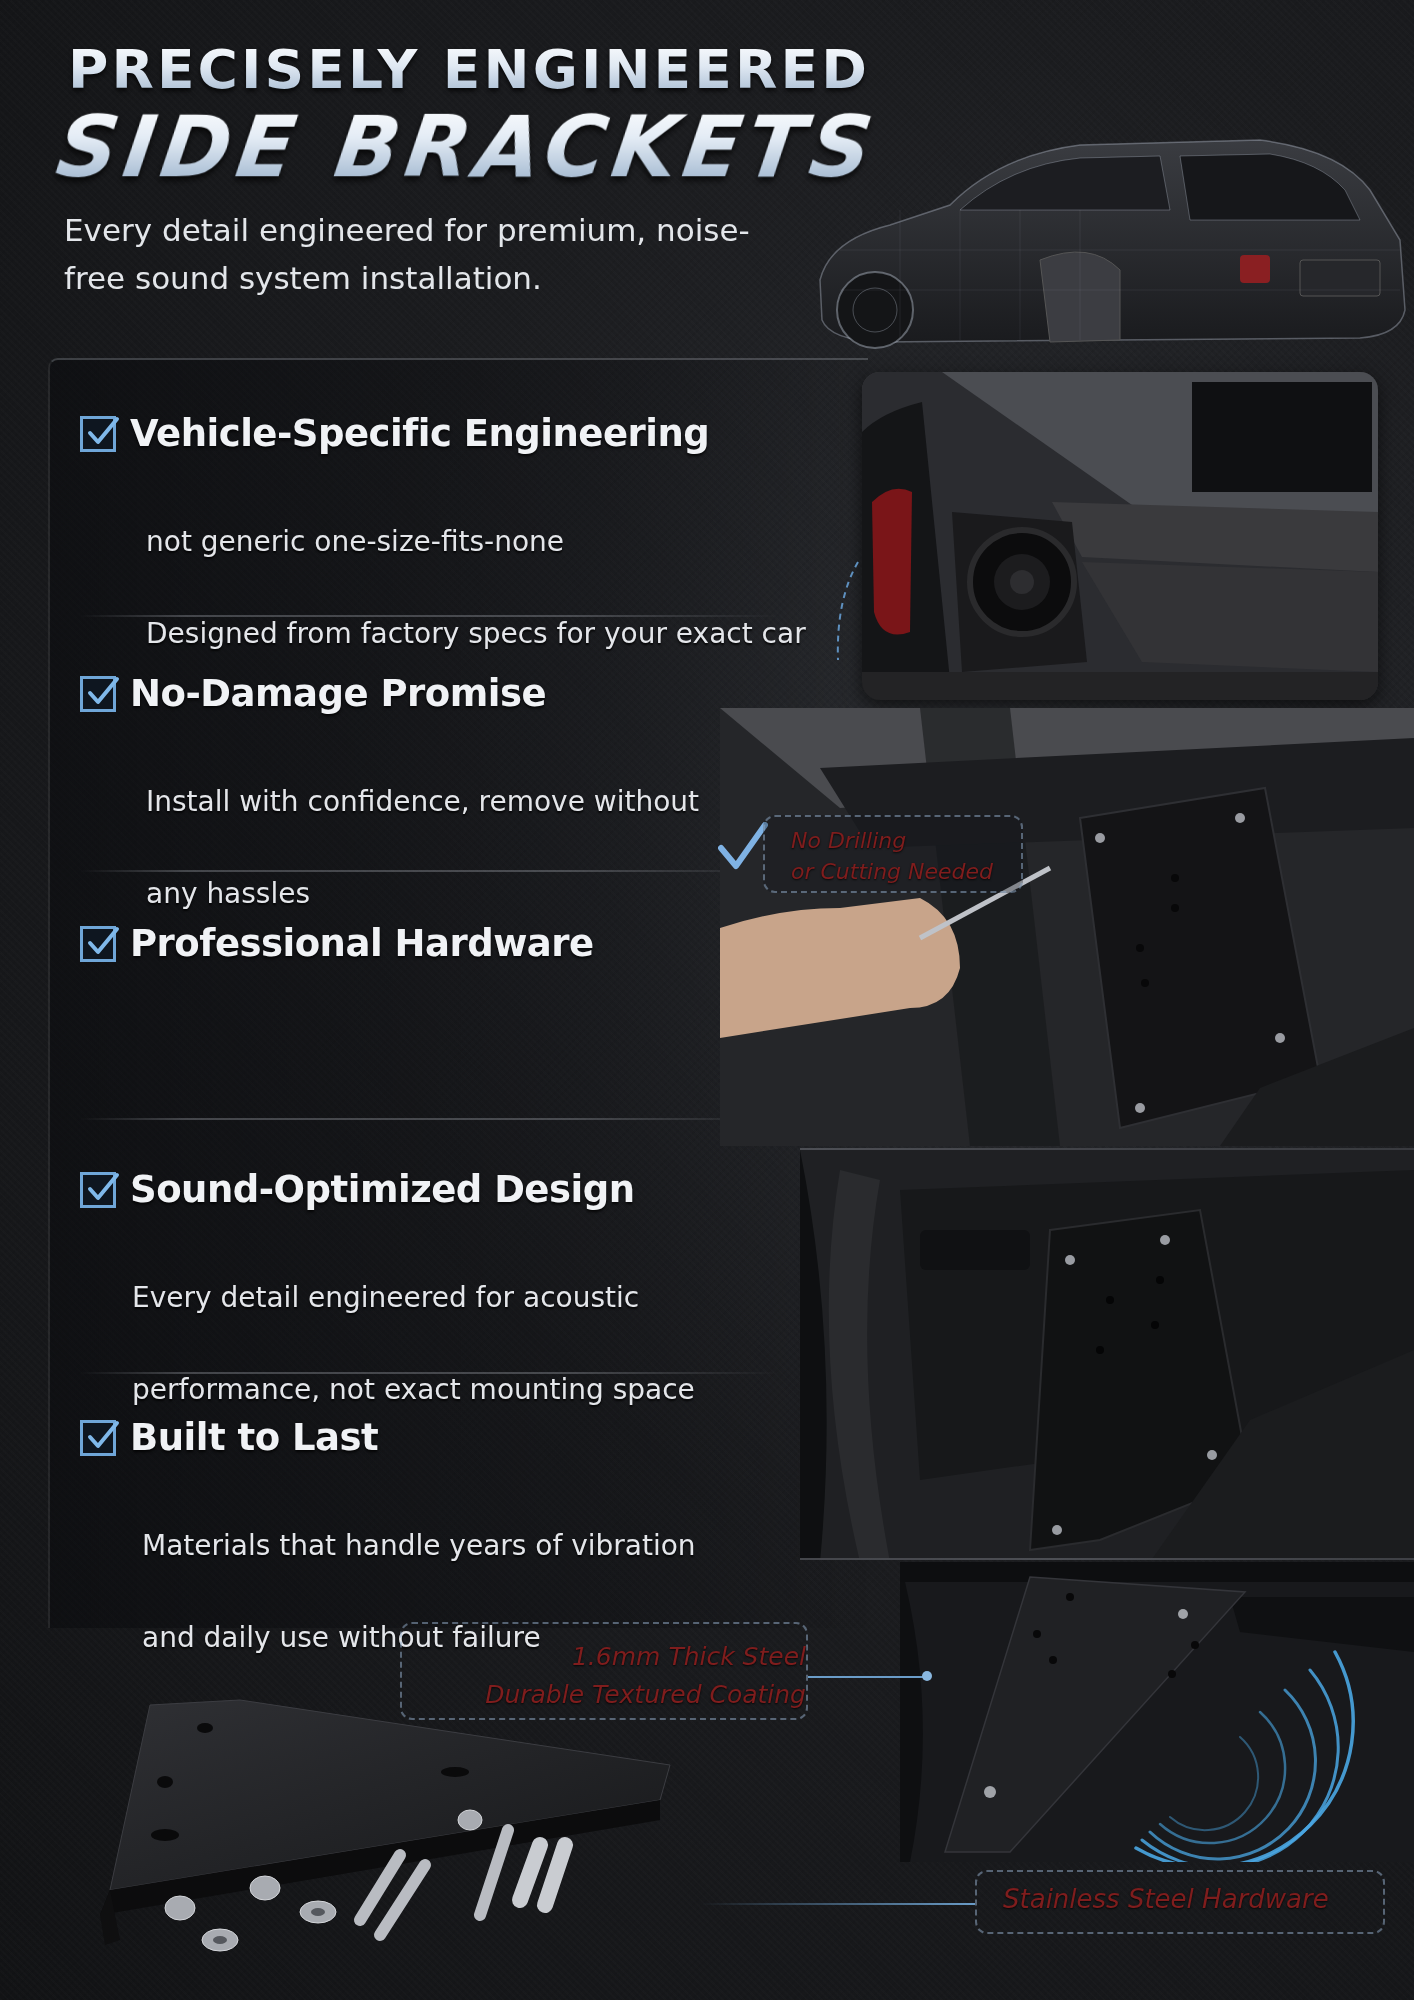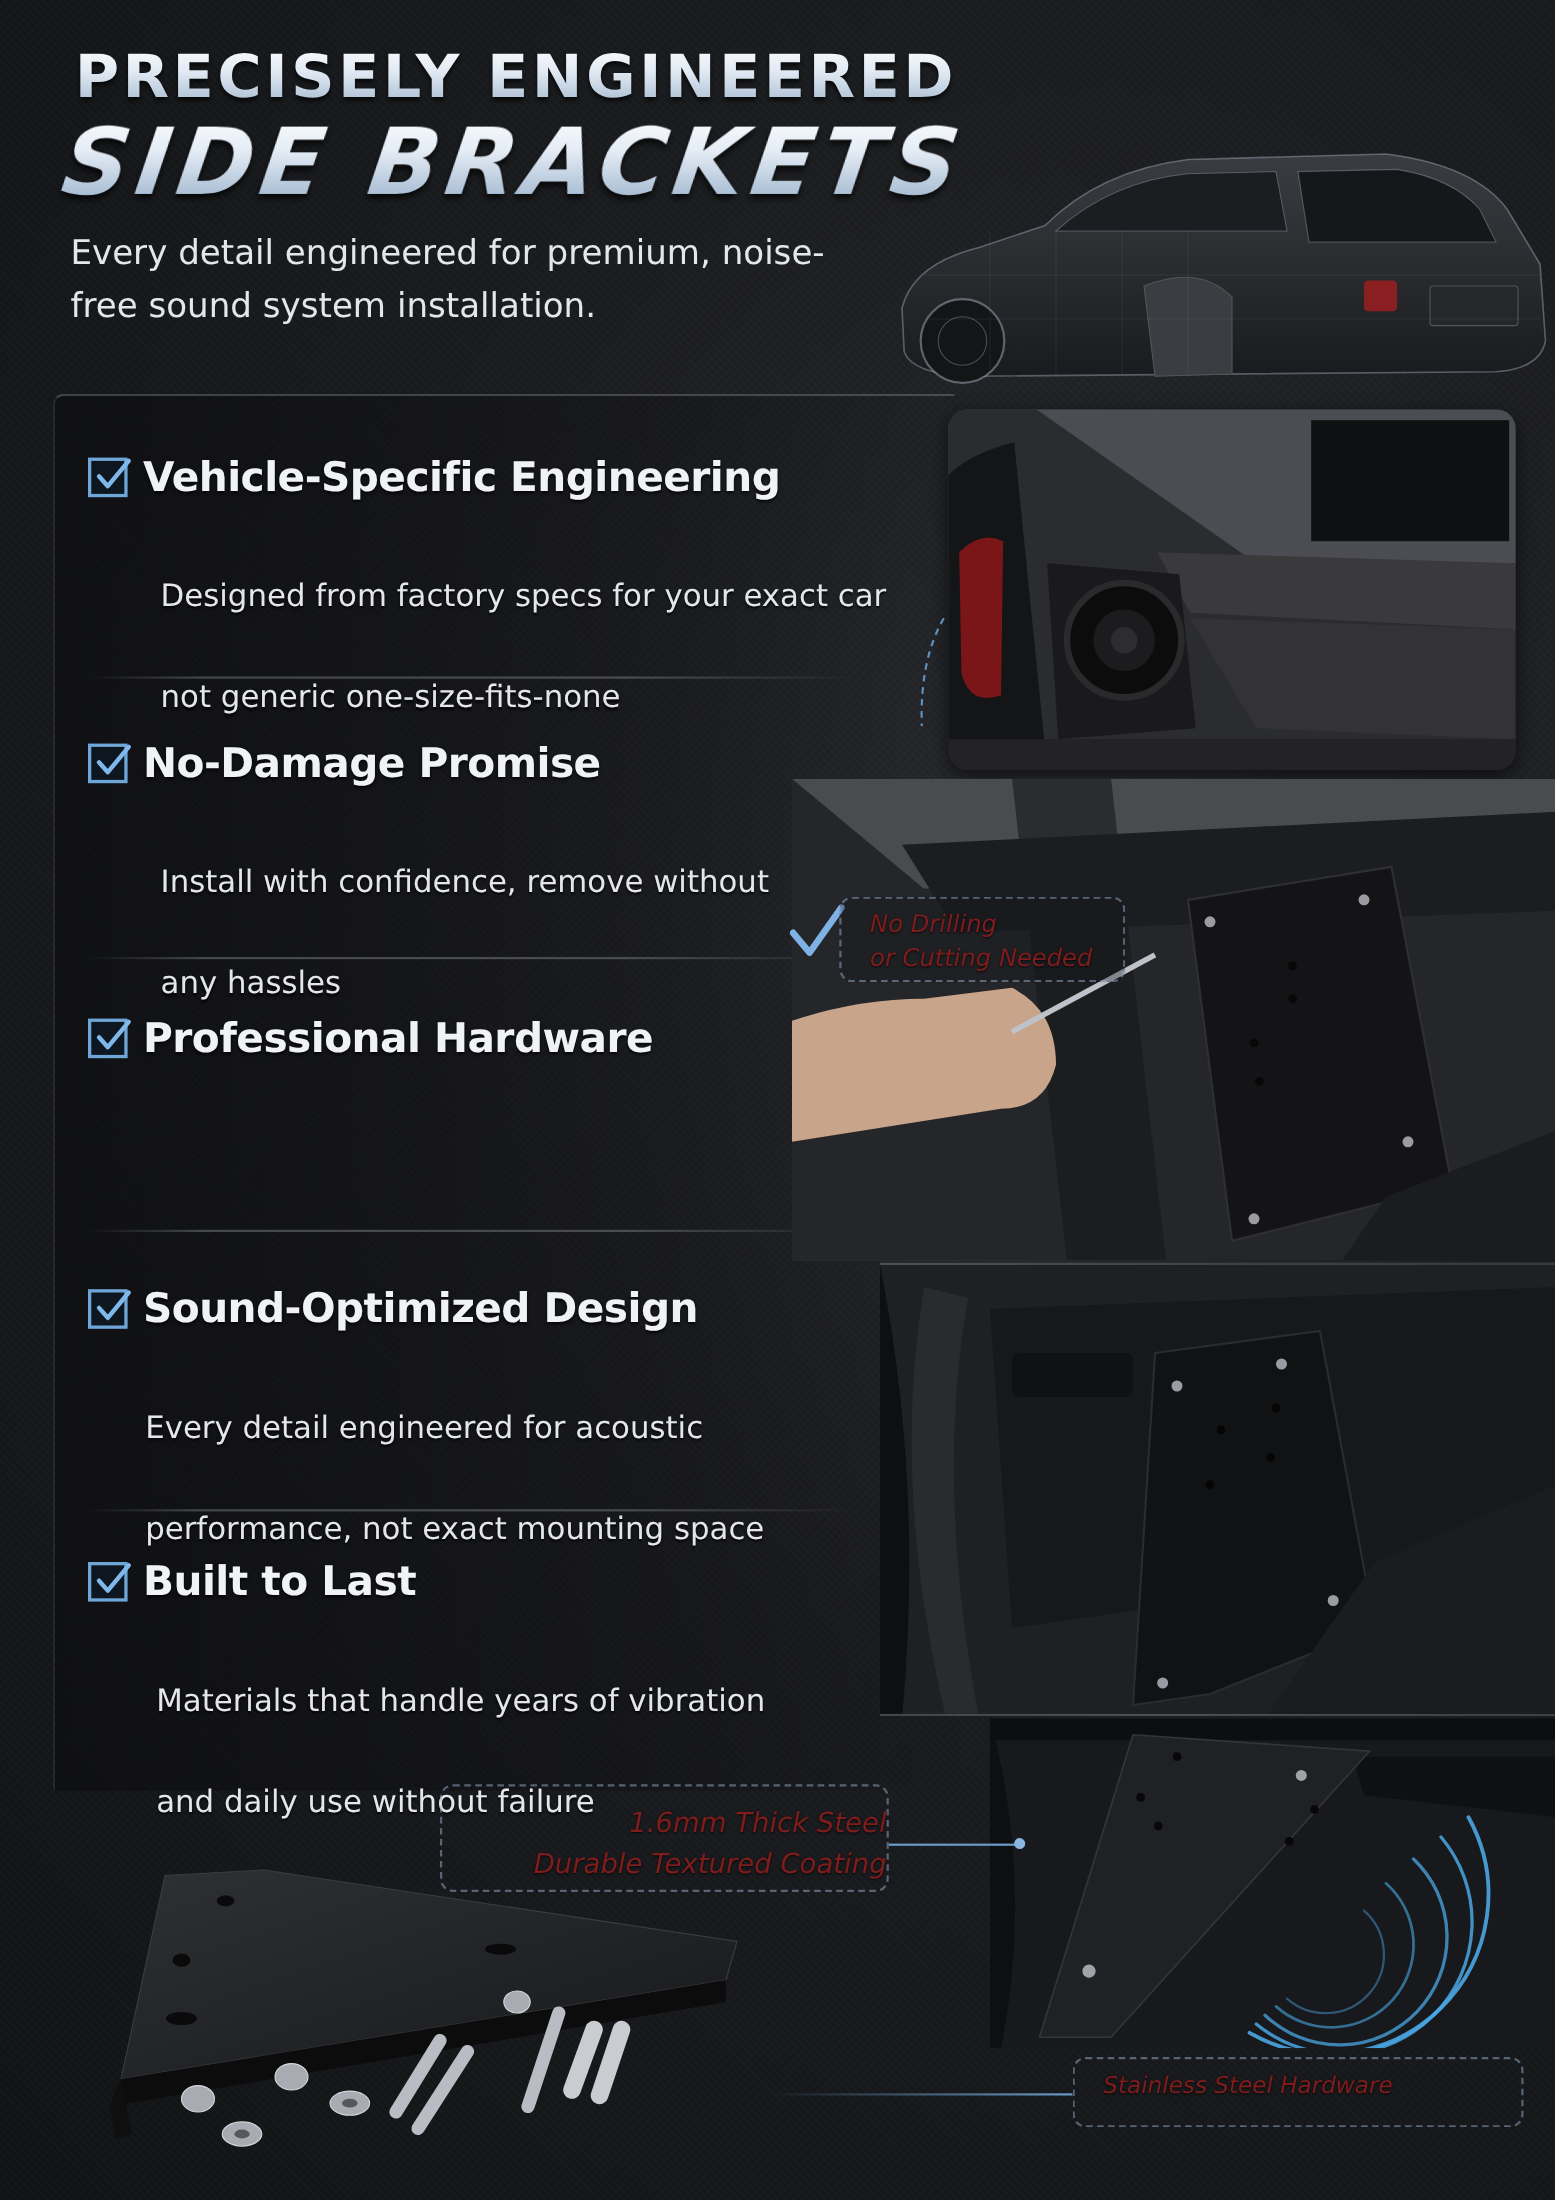--- a/index.html
+++ b/index.html
@@ -116,21 +116,21 @@
     left: 763px; top: 815px; width: 260px; height: 78px;
     padding: 8px 0 0 26px; font-size: 22px; line-height: 31px;
     background: rgba(20,24,30,0.35);
   }
   .callout-steel {
     left: 400px; top: 1622px; width: 408px; height: 98px;
     padding: 14px 0 0 16px; font-size: 25px; line-height: 38px; text-align: right;
   }
   .callout-hw {
     left: 975px; top: 1870px; width: 410px; height: 64px;
-    padding: 12px 0 0 26px; font-size: 21px;
+    padding: 12px 0 0 26px; font-size: 26px;
   }
   .bigcheck { position: absolute; left: 718px; top: 822px; }
   .leader { position: absolute; height: 2px; background: #6a9cc8; }
   .dot { position: absolute; width: 10px; height: 10px; border-radius: 50%; background: #8ab8e0; }
   .kit { position: absolute; left: 80px; top: 1690px; width: 700px; height: 300px; }
 </style>
 </head>
 <body>
 
 <div class="noise"></div>
@@ -174,22 +174,22 @@
 <div class="feature" style="top:412px;">
   <div class="feature-head">
     <span class="checkbox">
       <svg width="36" height="36" viewBox="0 0 36 36">
           <path d="M5 18 L13 27 L32 4" fill="none" stroke="#7fb8ea" stroke-width="4" stroke-linecap="round" stroke-linejoin="round"></path>
         </svg>
     </span>
     <span class="feature-title">Vehicle-Specific Engineering</span>
   </div>
   <div class="feature-desc">
+    <div>not generic one-size-fits-none</div>
     <div>Designed from factory specs for your exact car</div>
-    <div>not generic one-size-fits-none</div>
   </div>
 </div>
 <div class="divider" style="top:615px;"></div>
 
 <div class="feature" style="top:672px;">
   <div class="feature-head">
     <span class="checkbox">
       <svg width="36" height="36" viewBox="0 0 36 36">
           <path d="M5 18 L13 27 L32 4" fill="none" stroke="#7fb8ea" stroke-width="4" stroke-linecap="round" stroke-linejoin="round"></path>
         </svg>

